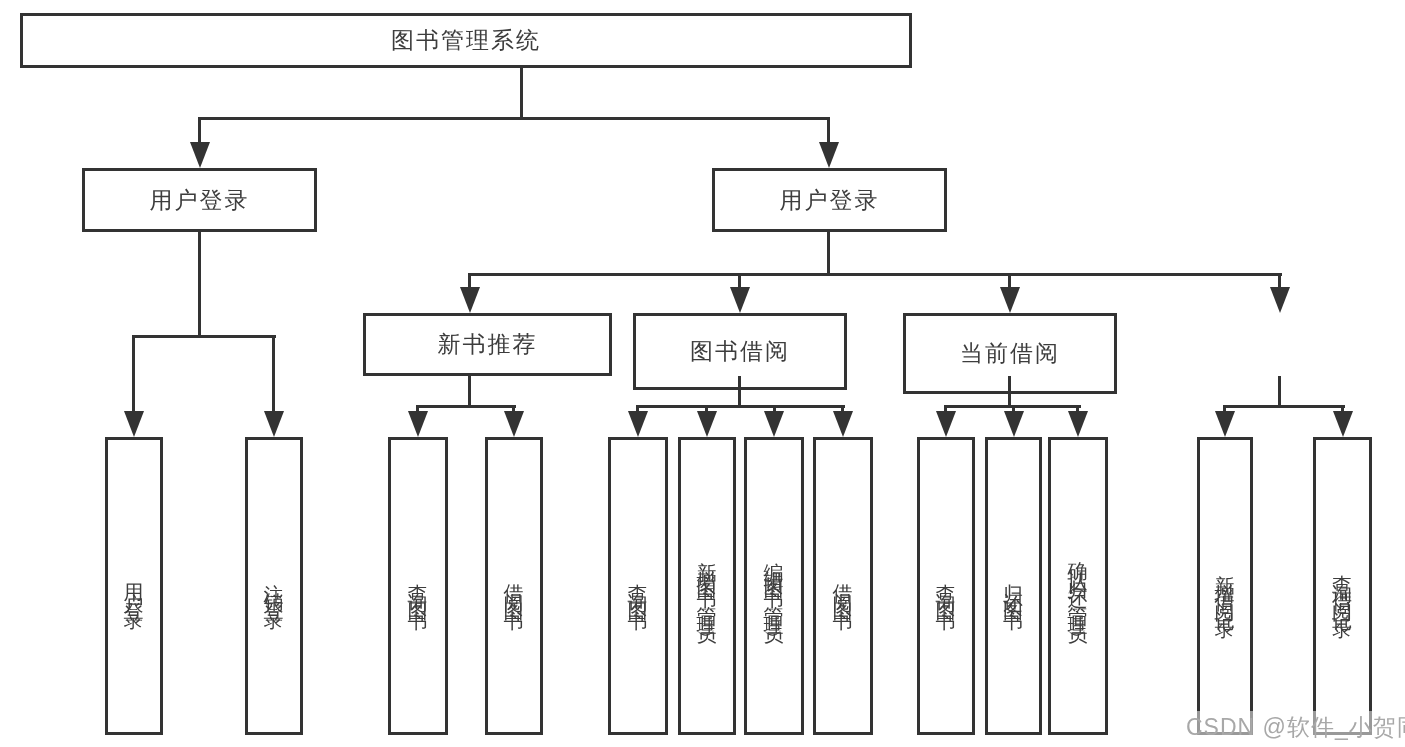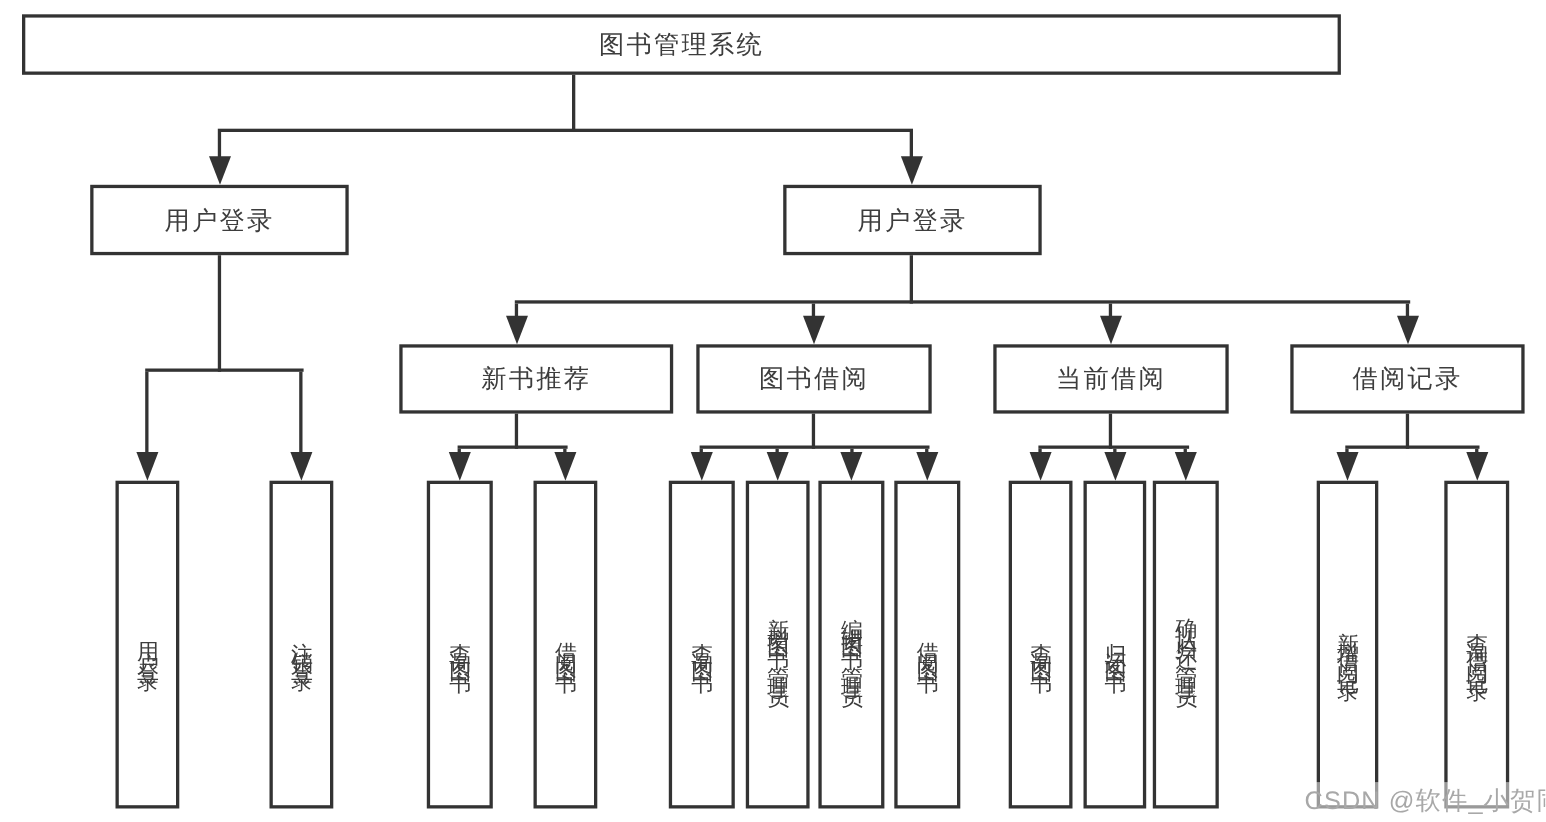--- a/index.html
+++ b/index.html
@@ -54,21 +54,21 @@
     background: rgba(255,255,255,0.5);
     padding: 1px 3px;
     white-space: nowrap;
   }
 </style>
 </head>
 <body>
 
 <div class="canvas">
 
-  <div class="node h-label" style="left:20px;top:13px;width:1199px;height:55px">图书管理系统</div>
+  <div class="node h-label" style="left:20px;top:13px;width:892px;height:55px">图书管理系统</div>
 
   <div class="ln" style="left:520px;top:68px;width:3px;height:50px"></div>
   <div class="ln" style="left:198px;top:117px;width:632px;height:3px"></div>
   <div class="ln" style="left:198px;top:120px;width:3px;height:26px"></div>
   <div class="ln" style="left:827px;top:120px;width:3px;height:26px"></div>
   <div class="ar" style="left:190px;top:142px"></div>
   <div class="ar" style="left:819px;top:142px"></div>
 
   <div class="node h-label" style="left:82px;top:168px;width:235px;height:64px">用户登录</div>
   <div class="node h-label" style="left:712px;top:168px;width:235px;height:64px">用户登录</div>
@@ -85,23 +85,22 @@
   <div class="ln" style="left:468px;top:276px;width:3px;height:14px"></div>
   <div class="ln" style="left:738px;top:276px;width:3px;height:14px"></div>
   <div class="ln" style="left:1008px;top:276px;width:3px;height:14px"></div>
   <div class="ln" style="left:1278px;top:276px;width:3px;height:14px"></div>
   <div class="ar" style="left:460px;top:287px"></div>
   <div class="ar" style="left:730px;top:287px"></div>
   <div class="ar" style="left:1000px;top:287px"></div>
   <div class="ar" style="left:1270px;top:287px"></div>
 
   <div class="node h-label" style="left:363px;top:313px;width:249px;height:63px">新书推荐</div>
-  <div class="node h-label" style="left:633px;top:313px;width:214px;height:63px">图书借阅</div>
-  <div class="node h-label" style="left:903px;top:313px;width:214px;height:63px">当前借阅</div>
-  <div class="node h-label" style="left:1173px;top:313px;width:213px;height:63px">借阅记录</div>
+  <div class="node h-label" style="left:633px;top:313px;width:214px;height:77px">图书借阅</div>
+  <div class="node h-label" style="left:903px;top:313px;width:214px;height:81px">当前借阅</div>
 
   <div class="ln" style="left:468px;top:376px;width:3px;height:32px"></div>
   <div class="ln" style="left:416px;top:405px;width:100px;height:3px"></div>
   <div class="ln" style="left:416px;top:408px;width:3px;height:8px"></div>
   <div class="ln" style="left:512px;top:408px;width:3px;height:8px"></div>
   <div class="ar" style="left:408px;top:411px"></div>
   <div class="ar" style="left:504px;top:411px"></div>
 
   <div class="ln" style="left:738px;top:376px;width:3px;height:32px"></div>
   <div class="ln" style="left:636px;top:405px;width:209px;height:3px"></div>

